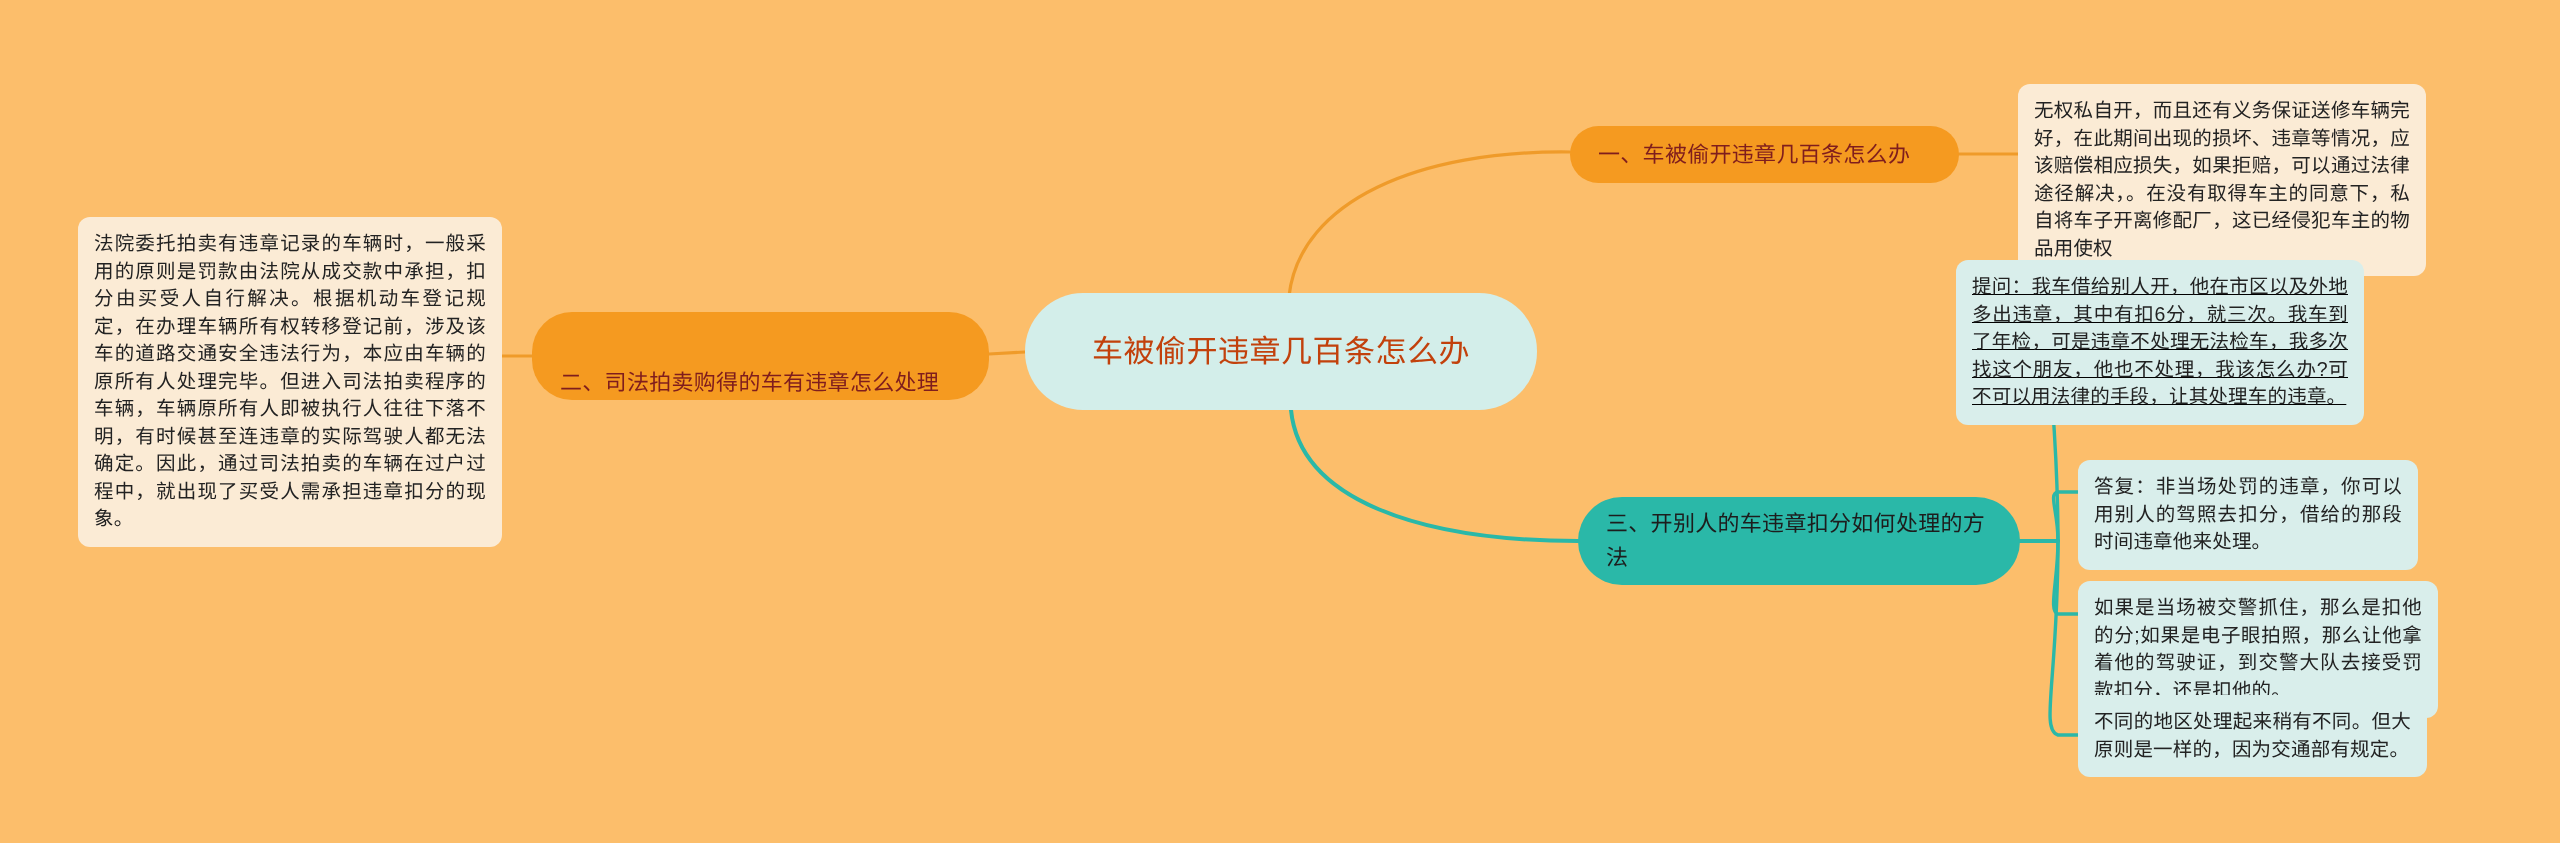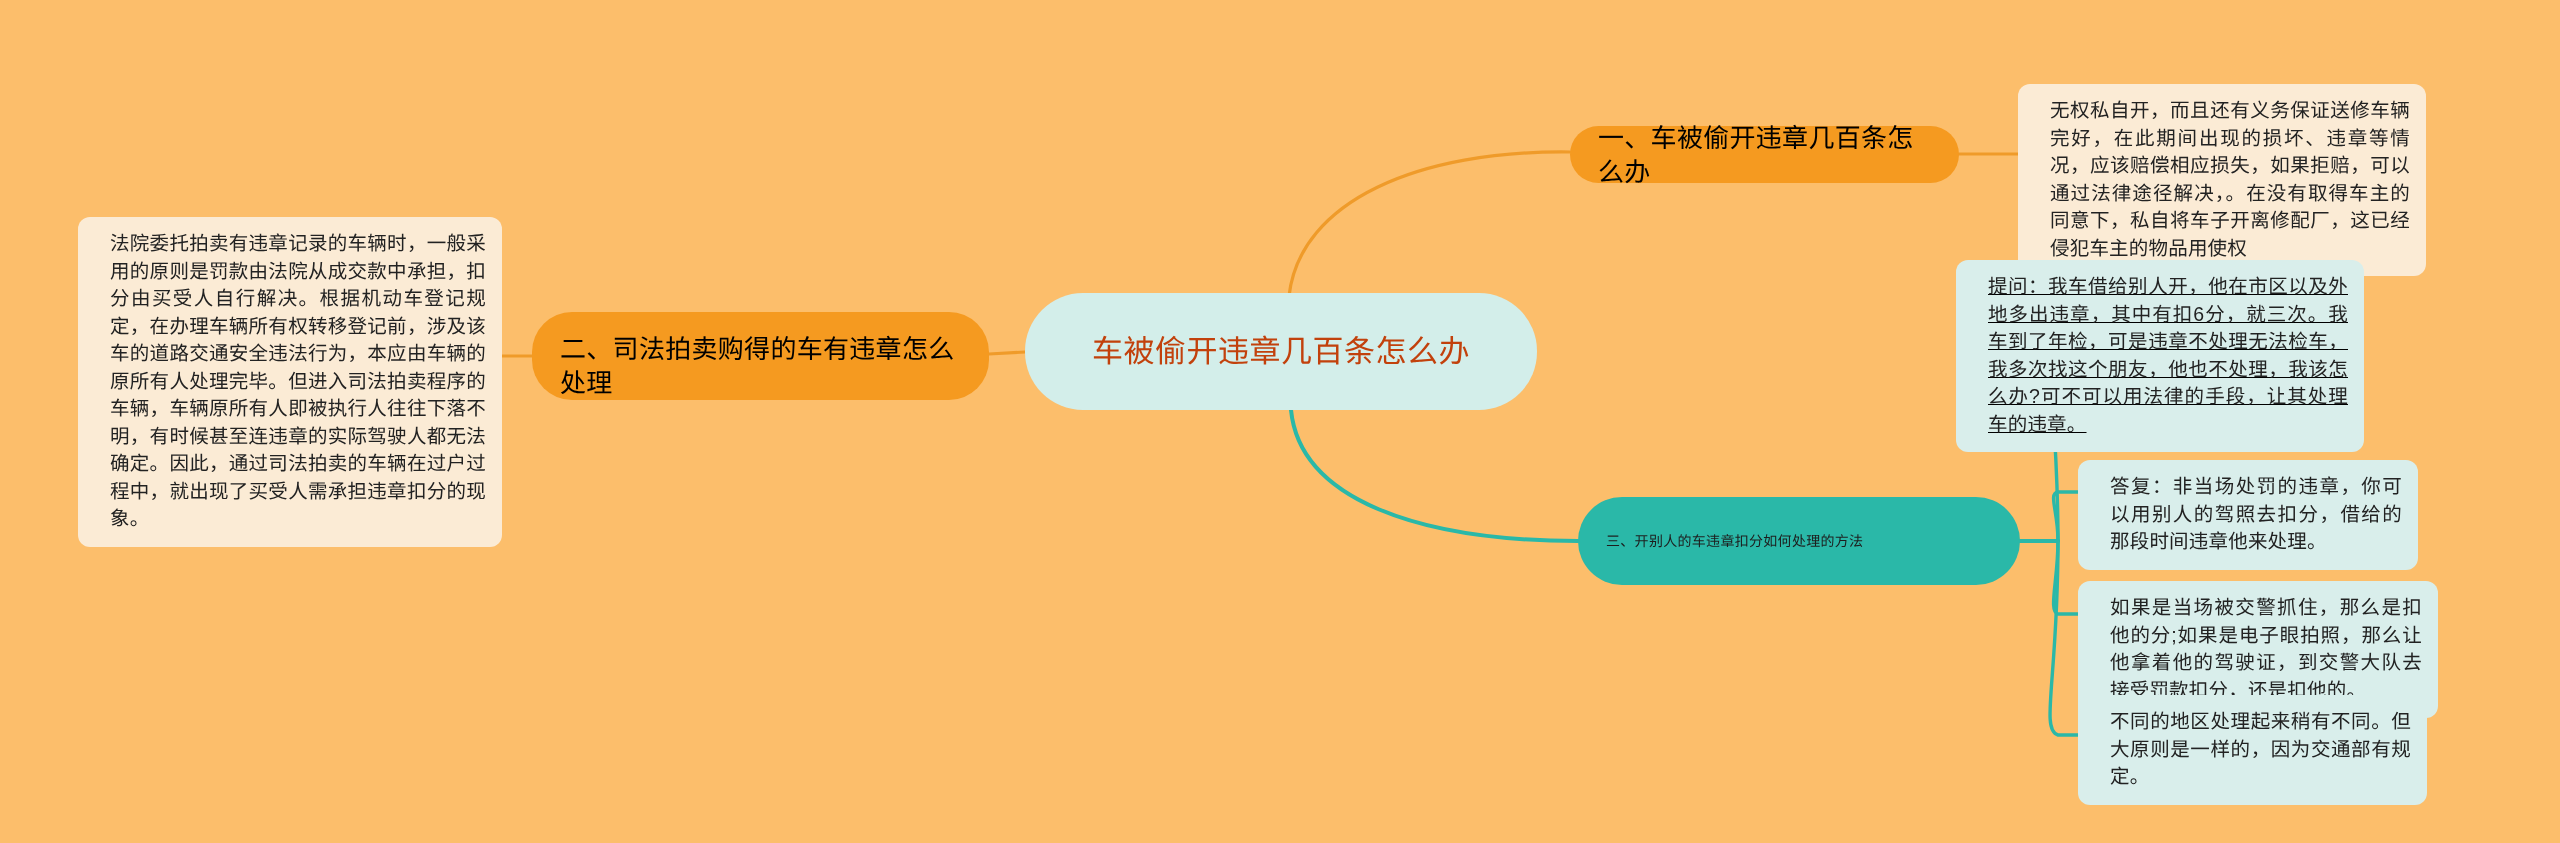--- a/index.html
+++ b/index.html
@@ -51,23 +51,23 @@
     letter-spacing: 0.5px;
   }
 
   
   .branch-orange {
     background: #f59a20;
     border-radius: 40px;
     padding: 0 28px;
   }
   .branch-orange .txt {
-    font-size: 26px;
+    font-size: 22px;
     line-height: 34px;
-    color: #000000;
+    color: #7f1d1d;
     letter-spacing: 0.3px;
   }
   #branch-1 {
     left: 1570px;
     top: 126px;
     width: 389px;
     height: 57px;
   }
   #branch-2 {
     left: 532px;
@@ -77,38 +77,38 @@
     align-items: flex-end;
   }
 
   
   .branch-teal {
     background: #2ab8a8;
     border-radius: 44px;
     padding: 0 28px;
   }
   .branch-teal .txt {
-    font-size: 14px;
+    font-size: 22px;
     line-height: 34px;
     color: #1d1d1d;
     letter-spacing: 0.3px;
   }
   #branch-3 {
     left: 1578px;
     top: 497px;
     width: 442px;
     height: 88px;
   }
 
   
   .note {
     position: absolute;
     box-sizing: border-box;
     border-radius: 12px;
-    padding: 13px 16px 14px 32px;
+    padding: 13px 16px 14px 16px;
   }
   .note .txt {
     font-size: 19.5px;
     line-height: 27.5px;
     color: #222222;
     letter-spacing: 0.2px;
     display: block;
     text-align: justify;
     text-justify: inter-ideograph;
   }

